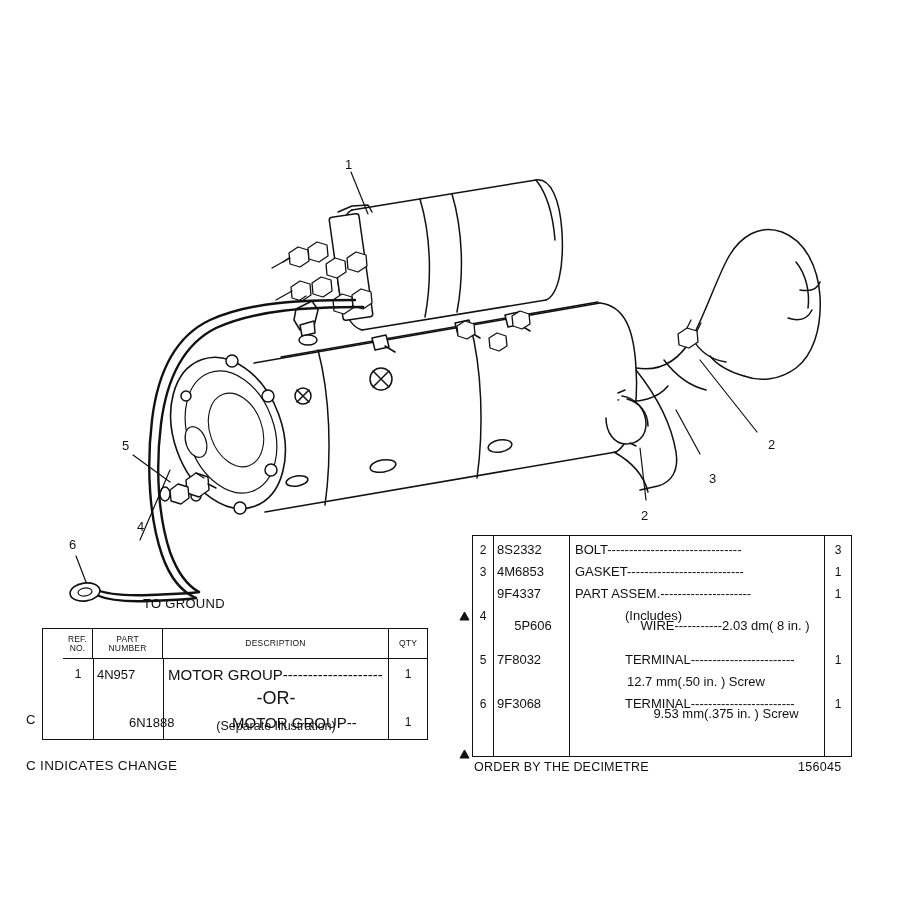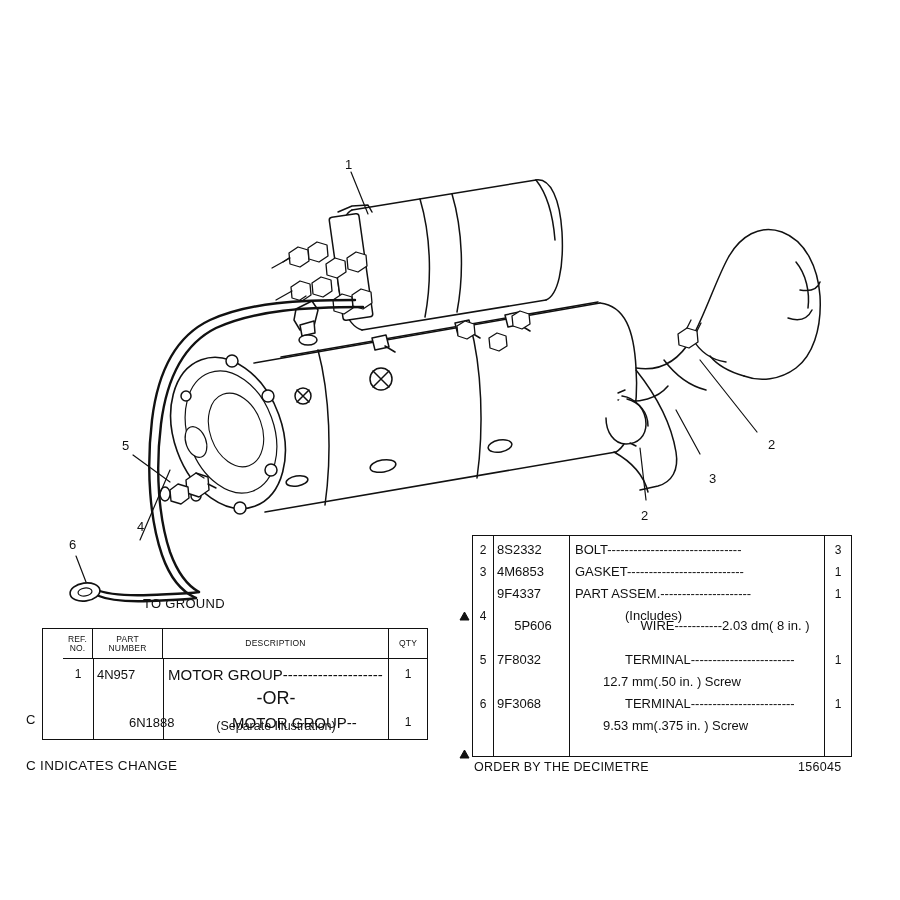--- a/index.html
+++ b/index.html
@@ -195,21 +195,21 @@
     box-sizing: border-box;
     white-space: nowrap;
     overflow: hidden;
   }
   .prow .pqty {
     width: 26px;
     text-align: center;
     font-size: 12px;
     line-height: 20px;
   }
-  .prow.indent .pdesc { padding-left: 34px; }
+  .prow.indent .pdesc { padding-left: 58px; }
   .prow.indent2 .pdesc { padding-left: 56px; }
   .order-note {
     position: absolute;
     left: 474px;
     top: 760px;
     font-size: 12.5px;
     letter-spacing: 0.2px;
   }
   .fig-no {
     position: absolute;
@@ -453,21 +453,21 @@
       <div class="pqty"></div>
     </div>
 
     <div class="prow indent2" style="top:158px;">
       <div class="pref">6</div>
       <div class="pnum">9F3068</div>
       <div class="pdesc">TERMINAL------------------------</div>
       <div class="pqty">1</div>
     </div>
 
-    <div class="prow indent" style="top:180px;">
+    <div class="prow indent" style="top:168px;text-align:center;">
       <div class="pref"></div>
       <div class="pnum"></div>
       <div class="pdesc">9.53 mm(.375 in. ) Screw</div>
       <div class="pqty"></div>
     </div>
   </div>
 
   <svg class="illustration" viewBox="0 0 900 900">
     <polygon points="460,620 469,620 464.5,612" fill="#111" stroke="#111" stroke-width="1"></polygon>
     <polygon points="460,758 469,758 464.5,750" fill="#111" stroke="#111" stroke-width="1"></polygon>

